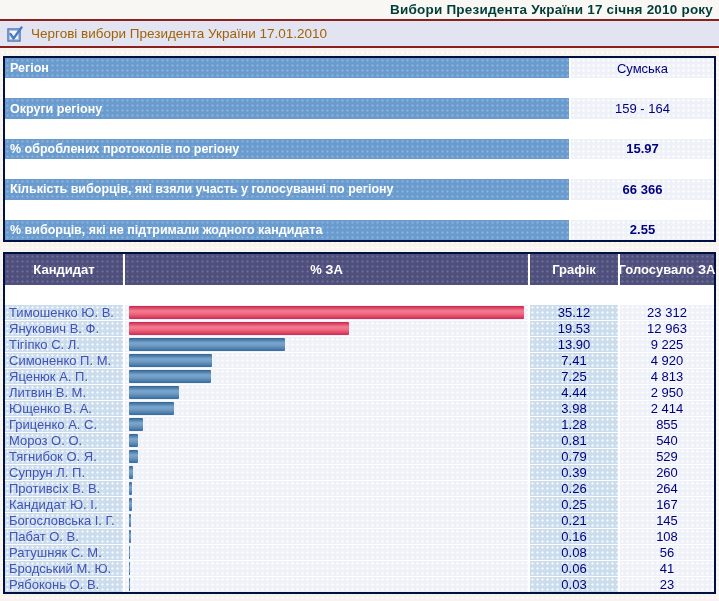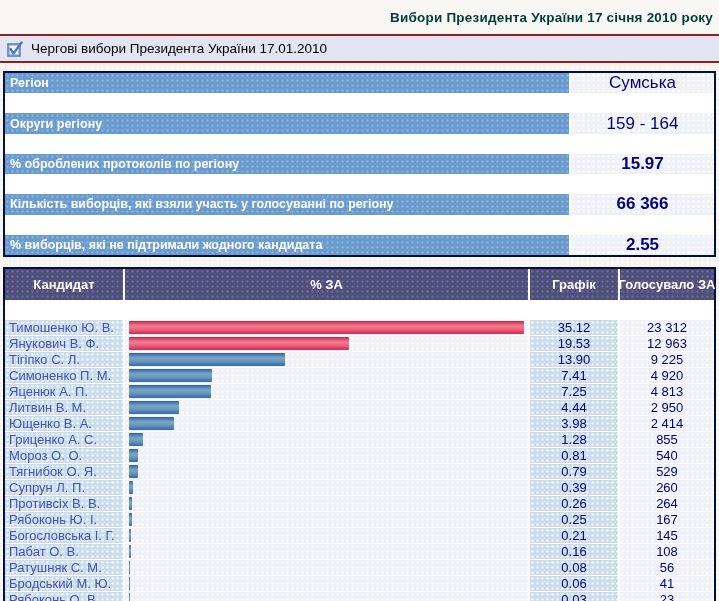--- a/index.html
+++ b/index.html
@@ -9,34 +9,34 @@
     background:#f7f4ef;
     overflow:hidden;
   }
   body{
     background-color:#f7f4ef;
     background-image:radial-gradient(rgba(255,255,255,.9) .7px, transparent 1.4px);
     background-size:5px 5px;
   }
   
   .title-bar{
-    height:34px; display:flex; align-items:center; justify-content:flex-end;
+    height:19px; display:flex; align-items:center; justify-content:flex-end;
     padding-right:6px; background:#f9f7f3;
   }
   .title-bar span{
     font-size:13.5px; font-weight:bold; color:#003c38; letter-spacing:.2px;
   }
   .red-rule{ height:2px; background:#8e1f1f; border:0; }
   
   .check-strip{
     height:25px; background:#e3e4f1; display:flex; align-items:center;
     padding-left:7px; gap:8px;
   }
   .check-strip .cb{ width:16px; height:16px; display:block; cursor:pointer; }
-  .check-strip label{ font-size:13.5px; color:#000000; }
+  .check-strip label{ font-size:13.5px; color:#a16207; }
   
   .tbl{
     margin:0 3px; border:2px solid #001040; background:#fff;
     display:flex; flex-direction:column; gap:20px;
   }
   .dots-blue{
     background-color:#cbdcec;
     background-image:radial-gradient(rgba(255,255,255,.85) .8px, transparent 1.5px);
     background-size:5px 5px;
   }
@@ -50,21 +50,21 @@
     display:grid; grid-template-columns:1fr 143px; column-gap:2px; height:20.4px;
   }
   .region-label{
     background-color:#699bce;
     background-image:radial-gradient(rgba(255,255,255,.22) .8px, transparent 1.5px);
     background-size:5px 5px;
     color:#ffffff; font-weight:bold; font-size:12.5px;
     display:flex; align-items:center; padding-left:5px; white-space:nowrap;
   }
   .region-value{
-    color:#00007e; font-weight:bold; font-size:17px;
+    color:#00007e; font-weight:bold; font-size:13px;
     display:flex; align-items:center; justify-content:center;
   }
   .region-value.normal{ font-weight:normal; }
   
   .spacer8{ height:8px; } .spacer10{ height:10px; }
   .res-row, .res-head{
     display:grid; grid-template-columns:118px 1fr 88px 94px; column-gap:2px;
   }
   .res-head{ height:31px; }
   .res-head .hcell{
@@ -251,21 +251,21 @@
   <div class="res-row">
     <div class="cell-name dots-blue">Противсіх В. В.</div>
     <div class="cell-bar dots-light">
       <div class="bar bar-blue" style="width: 0.74%;"></div>
     </div>
     <div class="cell-num dots-blue">0.26</div>
     <div class="cell-num dots-light">264</div>
   </div>
 
   <div class="res-row">
-    <div class="cell-name dots-blue">Рябоконь Ю. І.</div>
+    <div class="cell-name dots-blue">Кандидат Ю. І.</div>
     <div class="cell-bar dots-light">
       <div class="bar bar-blue" style="width: 0.71%;"></div>
     </div>
     <div class="cell-num dots-blue">0.25</div>
     <div class="cell-num dots-light">167</div>
   </div>
 
   <div class="res-row">
     <div class="cell-name dots-blue">Богословська І. Г.</div>
     <div class="cell-bar dots-light">

